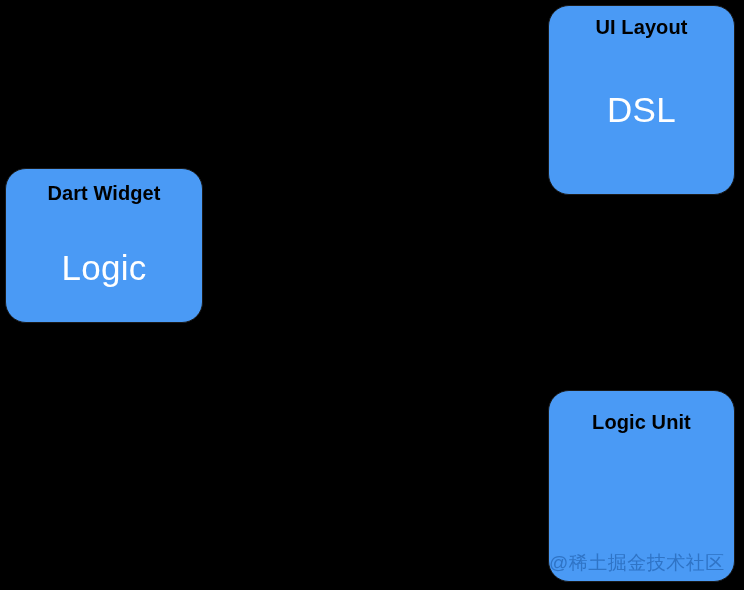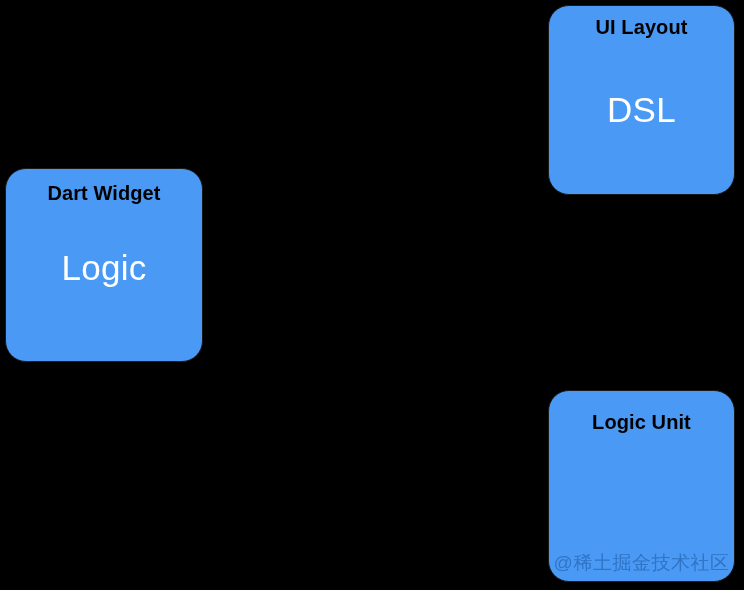--- a/index.html
+++ b/index.html
@@ -48,34 +48,34 @@
     color: #ffffff;
     font-size: 35px;
     line-height: 40px;
     letter-spacing: 0.3px;
     white-space: nowrap;
   }
   .watermark {
     position: absolute;
     left: 0;
     right: 0;
-    text-align: center;
+    text-align: left;
     color: rgba(40, 105, 185, 0.78);
     font-size: 19px;
     line-height: 24px;
     letter-spacing: 0.5px;
     white-space: nowrap;
   }
 
   
   #node-dart-widget {
     left: 5px;
     top: 168px;
     width: 198px;
-    height: 194px;
+    height: 155px;
     padding-left: 22px;
   }
   #node-dart-widget .node-title { top: 12px; }
   #node-dart-widget .node-label { top: 79px; }
 
   #node-ui-layout {
     left: 548px;
     top: 5px;
     width: 187px;
     height: 190px;

